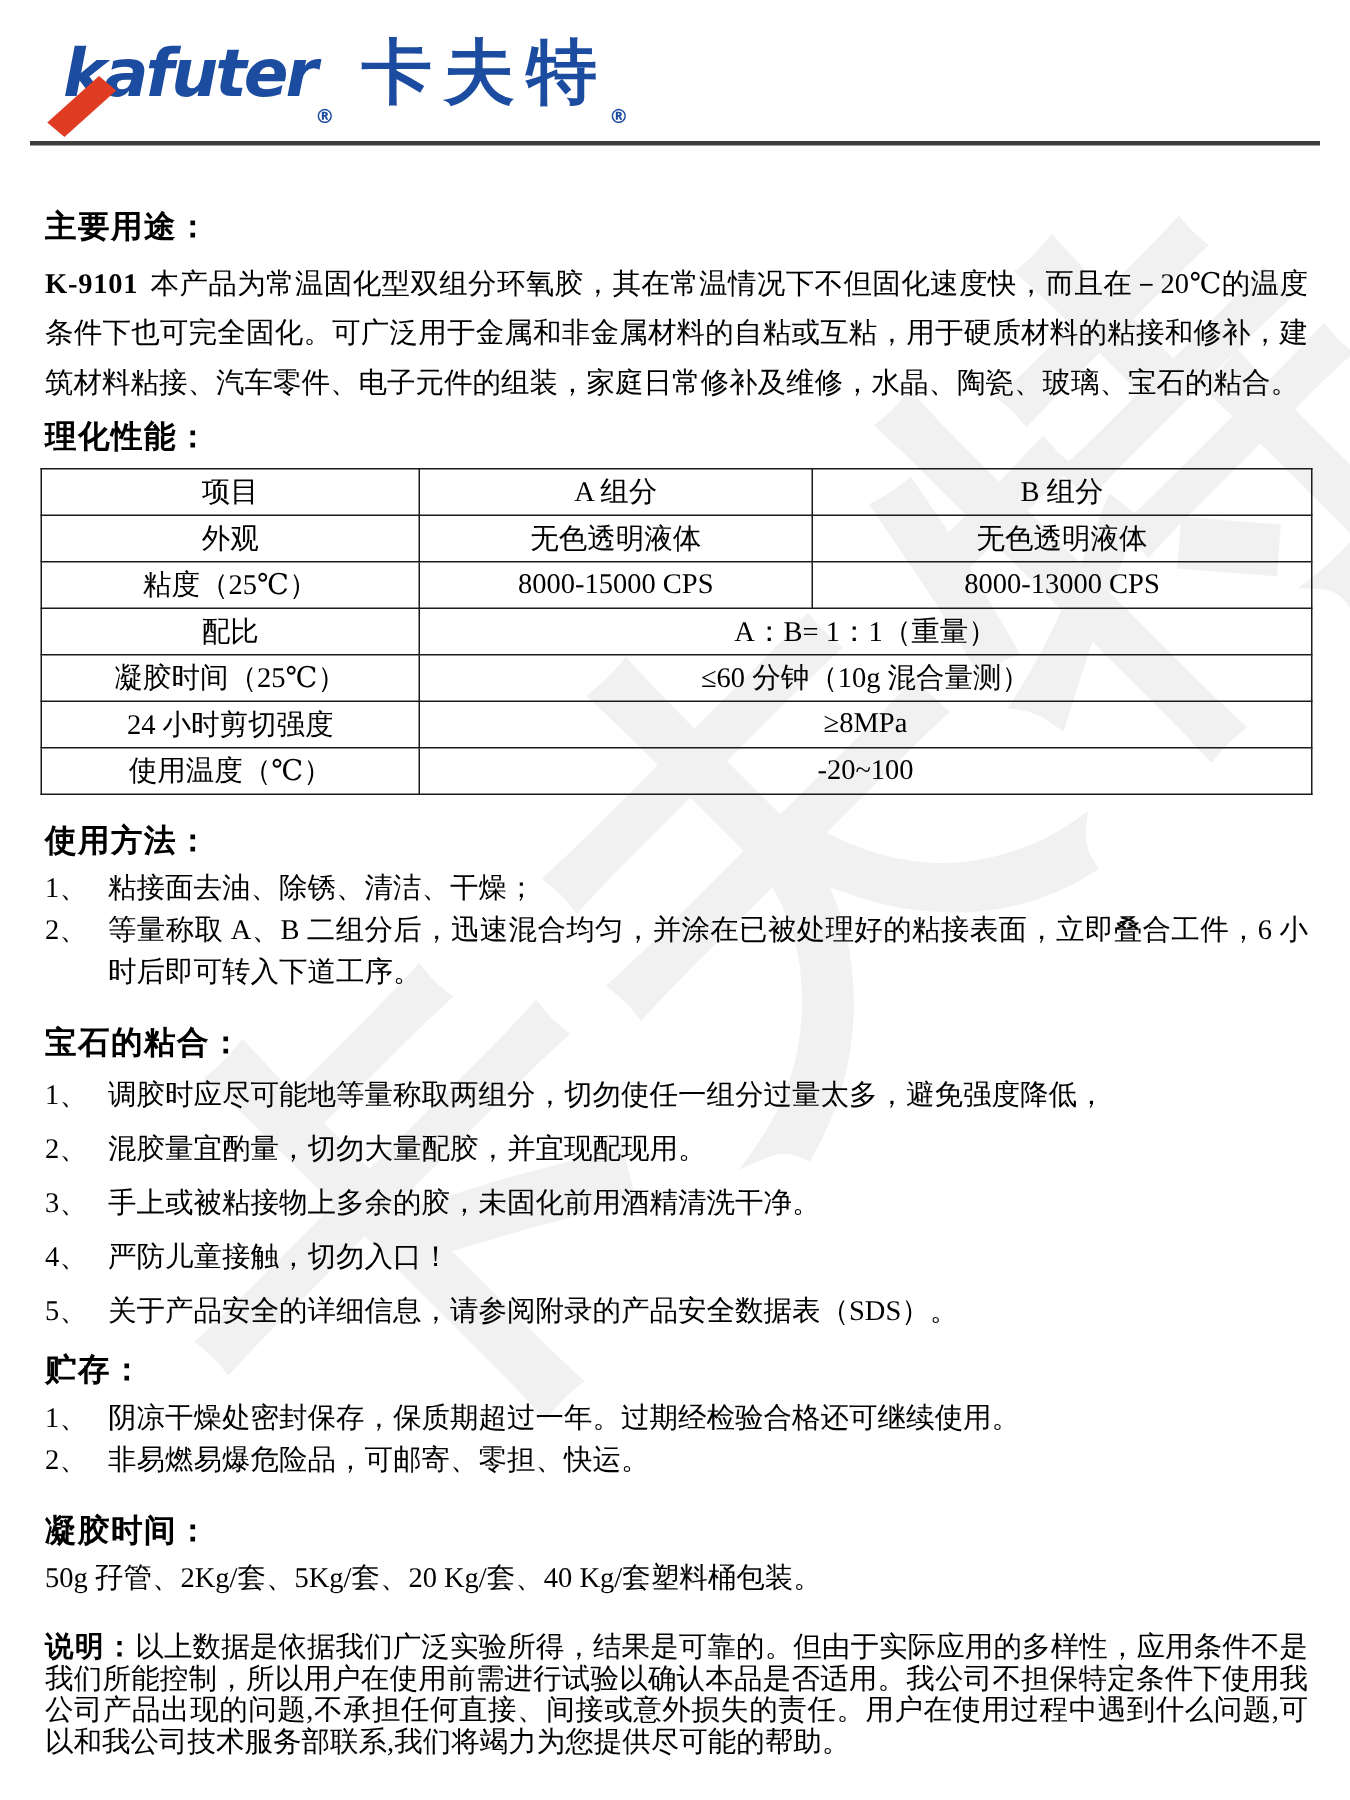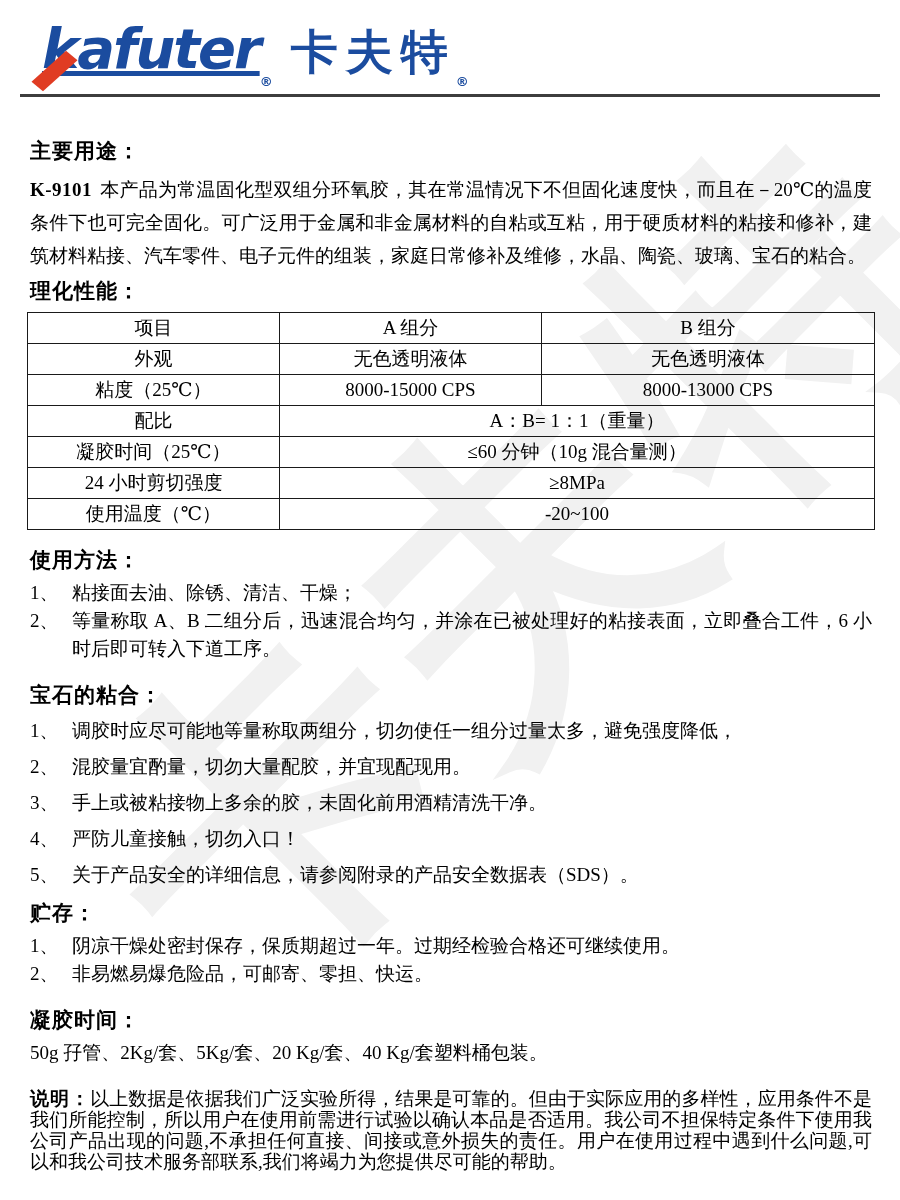--- a/index.html
+++ b/index.html
@@ -33,25 +33,24 @@
 
   .page { position: relative; z-index: 1; }
 
   
   .header { padding: 14px 20px 0 20px; }
   .logo { position: relative; padding-left: 22px; height: 74px; }
   .logo-latin {
     font-family: "DejaVu Sans", "Liberation Sans", sans-serif;
     font-weight: bold;
     font-style: italic;
-    font-size: 56px;
+    font-size: 44px;
     color: #1b4c9f;
     letter-spacing: -2px;
     line-height: 70px;
-    text-decoration: underline;
   }
   .logo-red {
     position: absolute;
     left: 27px; top: 34px;
     width: 15px; height: 46px;
     background: #e03c23;
     transform: rotate(40deg) skewX(-8deg);
     z-index: 2;
   }
   .logo-cjk {

